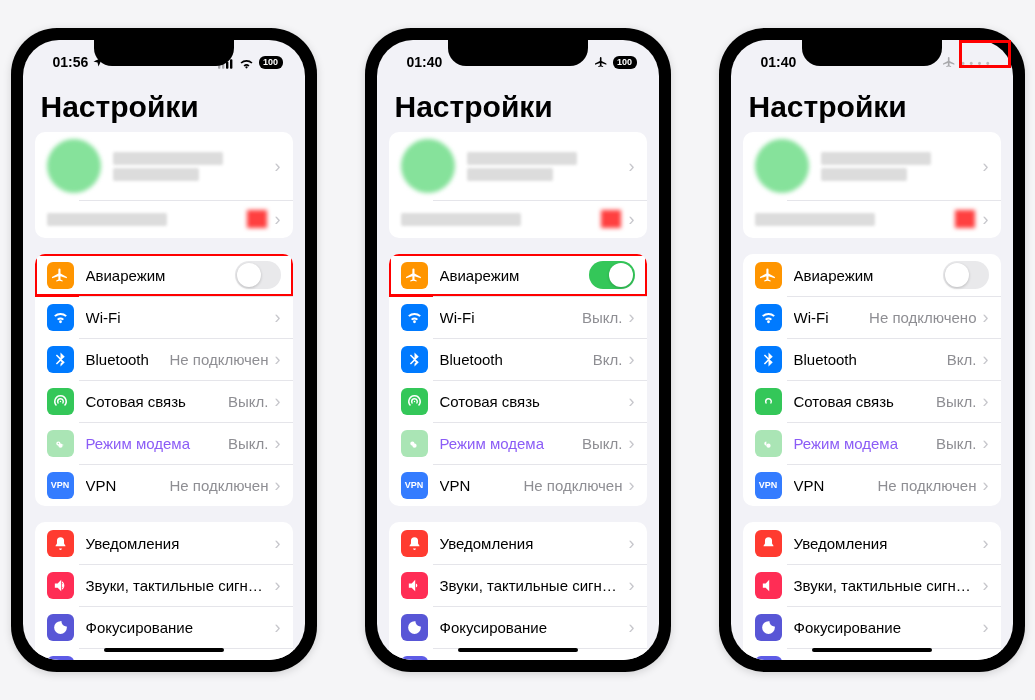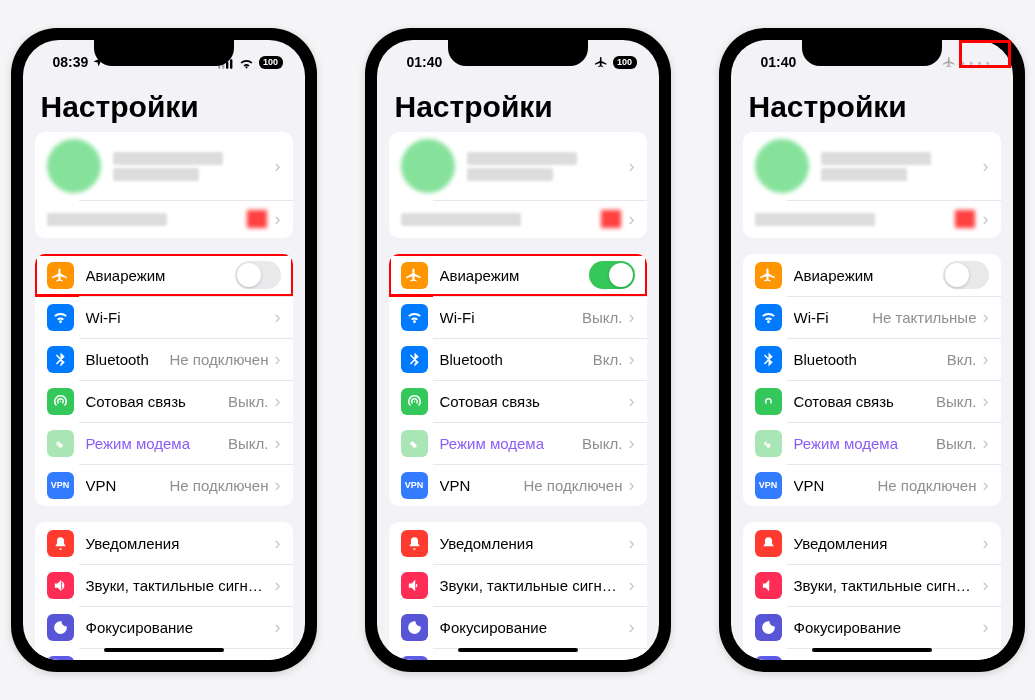--- a/index.html
+++ b/index.html
@@ -51,21 +51,21 @@
   .home-indicator { position:absolute; bottom:8px; left:50%; transform:translateX(-50%); width:120px; height:4px; background:#000; border-radius:3px; z-index:6;}
 </style>
 </head>
 <body>
 
 <div class="phone">
   <div class="screen">
     <div class="notch"></div>
     <div class="status-bar">
       <div class="status-left">
-        <span>08:39</span>
+        <span>01:56</span>
         <svg width="12" height="12" viewBox="0 0 24 24">
             <path d="M21 3L3 11l8 2 2 8z" fill="#000"></path>
           </svg>
       </div>
       <div class="status-right">
         <svg width="16" height="10" viewBox="0 0 20 12">
             <rect x="0" y="8" width="3" height="4" rx="1" fill="#000" opacity="0.3"></rect>
             <rect x="5" y="5" width="3" height="7" rx="1" fill="#000" opacity="0.3"></rect>
             <rect x="10" y="3" width="3" height="9" rx="1" fill="#000"></rect>
             <rect x="15" y="0" width="3" height="12" rx="1" fill="#000"></rect>
@@ -373,21 +373,21 @@
               <div class="toggle-knob"></div>
             </div>
         </div>
         <div class="row">
             <div class="icon icon-blue">
               <svg viewBox="0 0 24 24">
                 <path d="M12 20a2 2 0 100-4 2 2 0 000 4zm-5-6a8 8 0 0110 0l-2 2a5 5 0 00-6 0zM3 9a14 14 0 0118 0l-2 2a11 11 0 00-14 0z"></path>
               </svg>
             </div>
             <span class="row-label">Wi-Fi</span>
-            <span class="row-value">Не тактильные</span>
+            <span class="row-value">Не подключено</span>
             <span class="chevron">›</span>
           </div>
         <div class="row">
             <div class="icon icon-blue">
               <svg viewBox="0 0 24 24">
                 <path d="M12 2v8L7 5l-1.5 1.5L11 12l-5.5 5.5L7 19l5-5v8l6-6-4.5-4L18 8z"></path>
               </svg>
             </div>
             <span class="row-label">Bluetooth</span>
             <span class="row-value">Вкл.</span>

